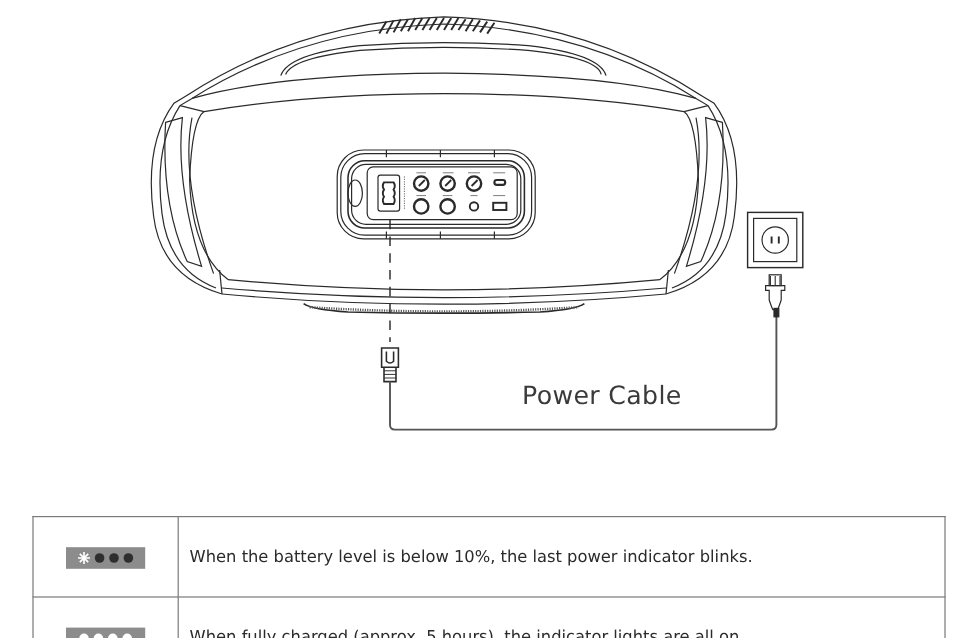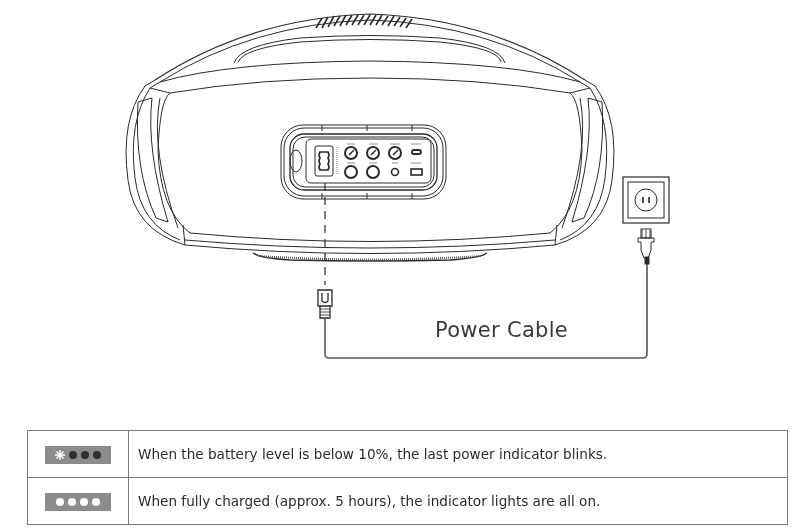--- a/index.html
+++ b/index.html
@@ -3,21 +3,21 @@
 <meta charset="utf-8">
 <style>
   html, body { margin: 0; padding: 0; background: #ffffff; }
   body { width: 799px; height: 532px; position: relative; overflow: hidden;
          font-family: "DejaVu Sans", "Liberation Sans", sans-serif; color: #333; }
   #diagram { position: absolute; left: 0; top: 0; width: 799px; height: 400px; }
   .cable-label { position: absolute; left: 409px; top: 318px; font-size: 21px;
                  color: #3a3a3a; letter-spacing: 0.3px; white-space: nowrap; margin-left: 26px; }
   table.indicators { position: absolute; left: 27px; top: 430px; width: 761px;
                      border-collapse: collapse; }
-  table.indicators td { border: 1.5px solid #7a7a7a; height: 30px; padding: 8px; margin-top: 16px; }
+  table.indicators td { border: 1.5px solid #7a7a7a; height: 30px; padding: 18px; margin-top: 16px; }
   td.icon-cell { width: 84px; text-align: center; }
   td.text-cell { padding-left: 9px !important; font-size: 13.6px; color: #2b2b2b; white-space: nowrap; }
   .led-bar { display: inline-flex; align-items: center; justify-content: center; gap: 4px;
              width: 66px; height: 18px; background: #8c8c8c; vertical-align: middle; }
   .led { width: 8px; height: 8px; border-radius: 50%; display: inline-block; }
   .led.on { background: #ffffff; }
   .led.off { background: #2e2e2e; }
   .led.blink { width: 10px; height: 10px; background: none; position: relative; }
   .led.blink svg { position: absolute; left: 0; top: 0; }
 </style>

